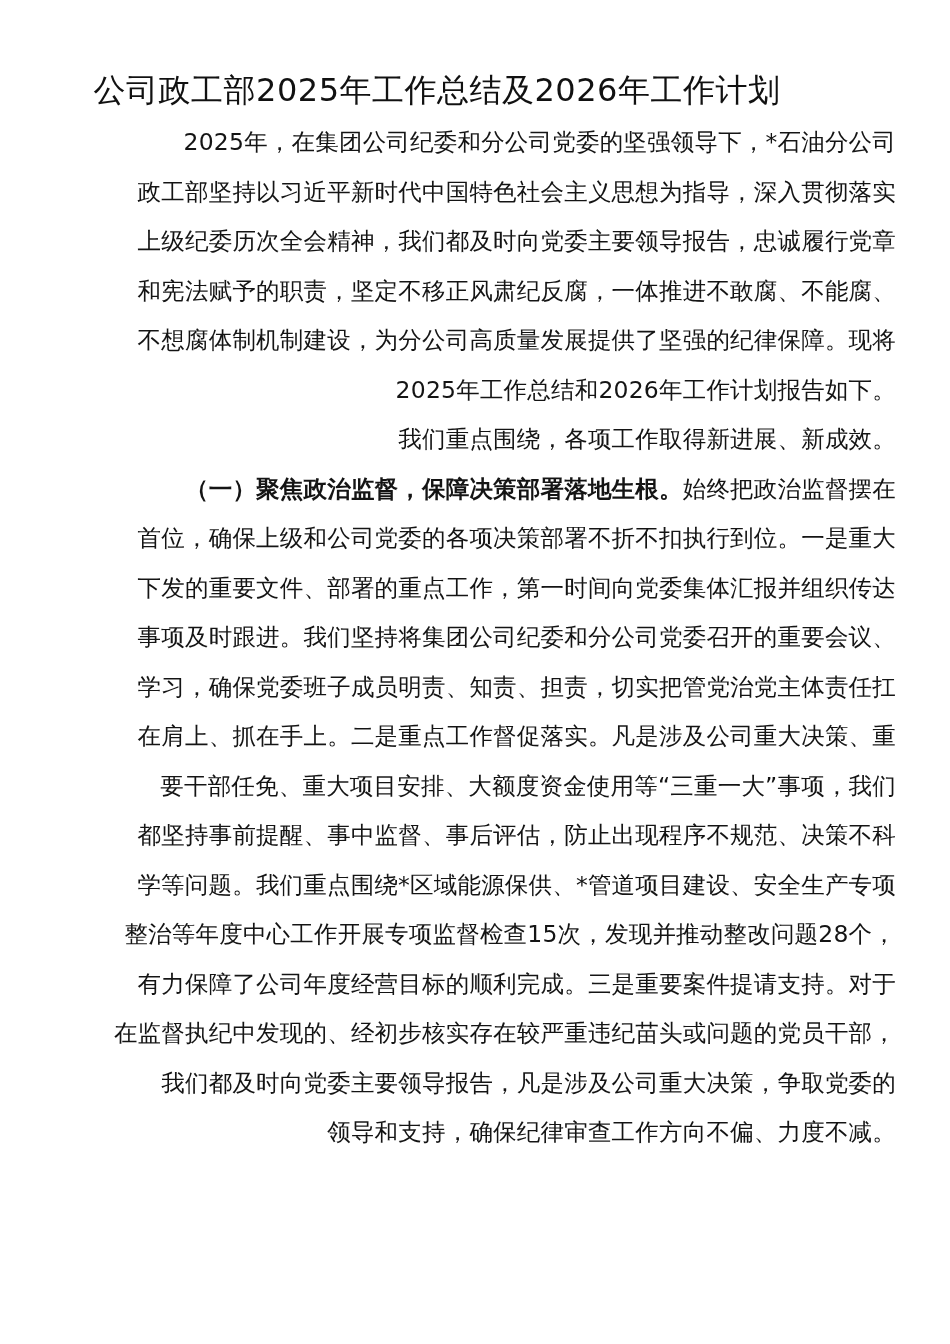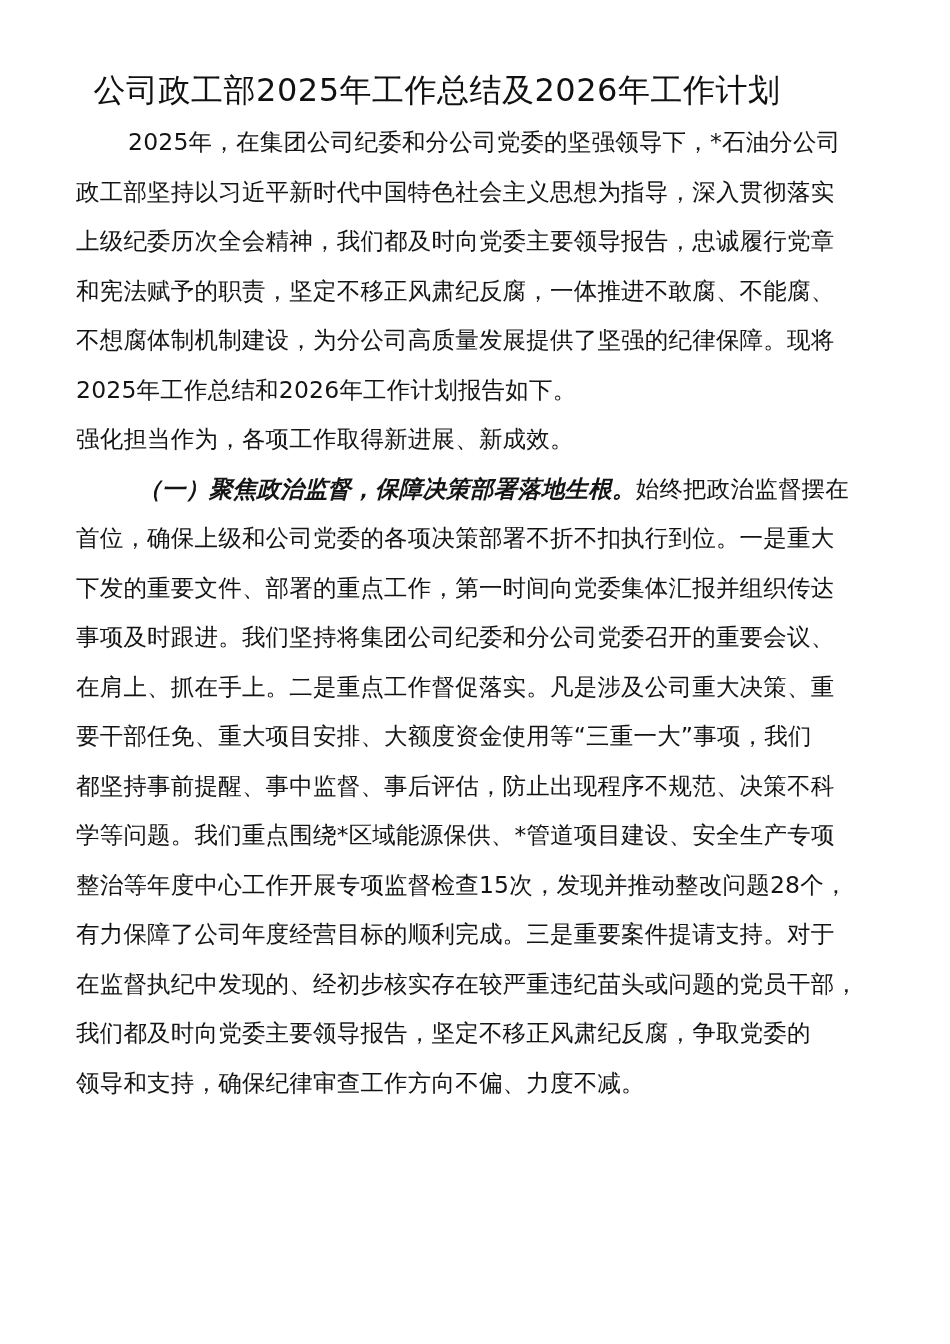--- a/index.html
+++ b/index.html
@@ -29,41 +29,41 @@
     top: 66px;
     text-align: center;
     font-size: 32px;
     line-height: 48px;
     letter-spacing: 0.5px;
     color: #111;
     white-space: nowrap;
   }
   .body-text {
     position: absolute;
-    left: 76px;
+    left: 46px;
     top: 118px;
     width: 850px;
+    text-align: right;
   }
   .line {
     height: 49.5px;
     line-height: 49.5px;
     font-size: 23.5px;
     white-space: nowrap;
     color: #141414;
     letter-spacing: 0.2px;
   }
   .indent {
     padding-left: 52px;
   }
   .indent-bold {
     padding-left: 62px;
   }
   .bold {
     font-weight: bold;
-    font-style: italic;
   }
 </style>
 </head>
 <body>
 
 <div class="page">
 
   <div class="title">公司政工部2025年工作总结及2026年工作计划</div>
 
   <div class="body-text">
@@ -72,35 +72,36 @@
       <div class="line indent">2025年，在集团公司纪委和分公司党委的坚强领导下，*石油分公司</div>
       <div class="line">政工部坚持以习近平新时代中国特色社会主义思想为指导，深入贯彻落实</div>
       <div class="line">上级纪委历次全会精神，我们都及时向党委主要领导报告，忠诚履行党章</div>
       <div class="line">和宪法赋予的职责，坚定不移正风肃纪反腐，一体推进不敢腐、不能腐、</div>
       <div class="line">不想腐体制机制建设，为分公司高质量发展提供了坚强的纪律保障。现将</div>
       <div class="line">2025年工作总结和2026年工作计划报告如下。</div>
     </div>
 
 
     <div>
-      <div class="line">强化担当作为，各项工作取得新进展、新成效。</div>
+      <div class="line">我们重点围绕，各项工作取得新进展、新成效。</div>
     </div>
 
     <div>
       <div class="line indent-bold">
         <span class="bold">（一）聚焦政治监督，保障决策部署落地生根。</span><span>始终把政治监督摆在</span>
       </div>
       <div class="line">首位，确保上级和公司党委的各项决策部署不折不扣执行到位。一是重大</div>
       <div class="line">下发的重要文件、部署的重点工作，第一时间向党委集体汇报并组织传达</div>
       <div class="line">事项及时跟进。我们坚持将集团公司纪委和分公司党委召开的重要会议、</div>
+      <div class="line">学习，确保党委班子成员明责、知责、担责，切实把管党治党主体责任扛</div>
       <div class="line">在肩上、抓在手上。二是重点工作督促落实。凡是涉及公司重大决策、重</div>
       <div class="line">要干部任免、重大项目安排、大额度资金使用等“三重一大”事项，我们</div>
       <div class="line">都坚持事前提醒、事中监督、事后评估，防止出现程序不规范、决策不科</div>
       <div class="line">学等问题。我们重点围绕*区域能源保供、*管道项目建设、安全生产专项</div>
       <div class="line">整治等年度中心工作开展专项监督检查15次，发现并推动整改问题28个，</div>
       <div class="line">有力保障了公司年度经营目标的顺利完成。三是重要案件提请支持。对于</div>
       <div class="line">在监督执纪中发现的、经初步核实存在较严重违纪苗头或问题的党员干部，</div>
-      <div class="line">我们都及时向党委主要领导报告，坚定不移正风肃纪反腐，争取党委的</div>
+      <div class="line">我们都及时向党委主要领导报告，凡是涉及公司重大决策，争取党委的</div>
       <div class="line">领导和支持，确保纪律审查工作方向不偏、力度不减。</div>
     </div>
 
   </div>
 </div>
 
 </body></html>

